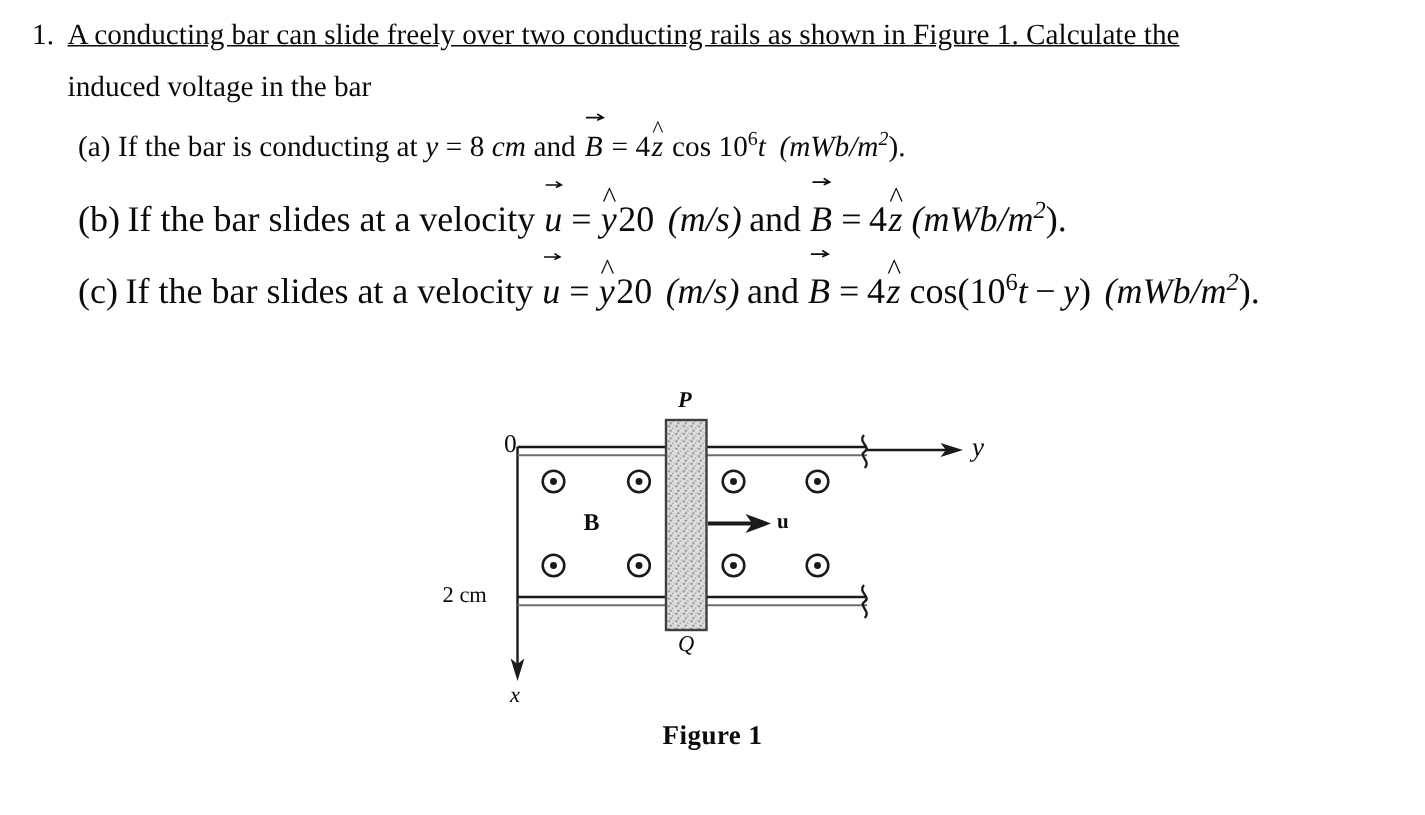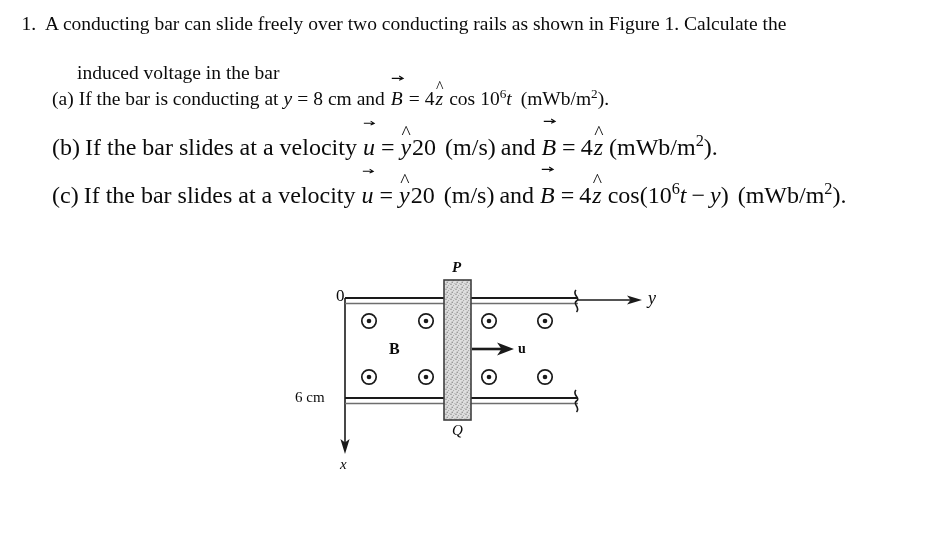--- a/index.html
+++ b/index.html
@@ -31,29 +31,30 @@
   }
   .q-number {
     width: 36px;
     text-align: right;
     padding-right: 9px;
     flex: 0 0 auto;
     font-size: 19.5px;
   }
   .q-body {
     flex: 1 1 auto;
+    text-decoration: underline;
   }
 
   .l1 { position: absolute; left: 0px;  top: 14px;  width: 930px; }
-  .l2 { position: absolute; left: 45px; top: 62px; margin-left: 32px;  }
+  .l2 { position: absolute; left: 45px; top: 48px;  }
   .l3 { position: absolute; left: 52px; top: 88px;  }
   .l4 { position: absolute; left: 52px; top: 134px; }
   .l5 { position: absolute; left: 52px; top: 182px; }
 
-  .it { }
+  .it { font-style: italic; }
 
   
   .mathvar { font-style: italic; font-family: "Liberation Serif", serif; }
   sup.exp { font-size: 0.68em; vertical-align: super; line-height: 0; }
 
   
   .vecB {
     position: relative;
     display: inline-block;
     font-style: italic;
@@ -252,23 +253,24 @@
       <polygon points="514,101 497,94.6 501.5,101 497,107.4" fill="#1a1a1a"></polygon>
     </g>
   </svg>
 
   <div style="position:absolute; left:336px; top:38px; font-size:17px;">0</div>
 
   <div style="position:absolute; left:648px; top:40px; font-size:18px; font-style:italic;">y</div>
 
   <div style="position:absolute; left:340px; top:208px; font-size:15px; font-style:italic;">x</div>
 
-  <div style="position:absolute; left:295px; top:141px; font-size:15px;">6 cm</div>
+  <div style="position:absolute; left:295px; top:141px; font-size:15px;">2 cm</div>
 
   <div style="position:absolute; left:389px; top:92px; font-size:16px; font-weight:bold;">B</div>
 
   <div style="position:absolute; left:518px; top:93px; font-size:14px; font-weight:bold;">u</div>
 
   <div style="position:absolute; left:452px; top:11px; font-size:15px; font-style:italic; font-weight:bold;">P</div>
 
   <div style="position:absolute; left:452px; top:174px; font-size:15px; font-style:italic;">Q</div>
 
+  <div class="fig-caption">Figure 1</div>
 </div>
 
 </body></html>

